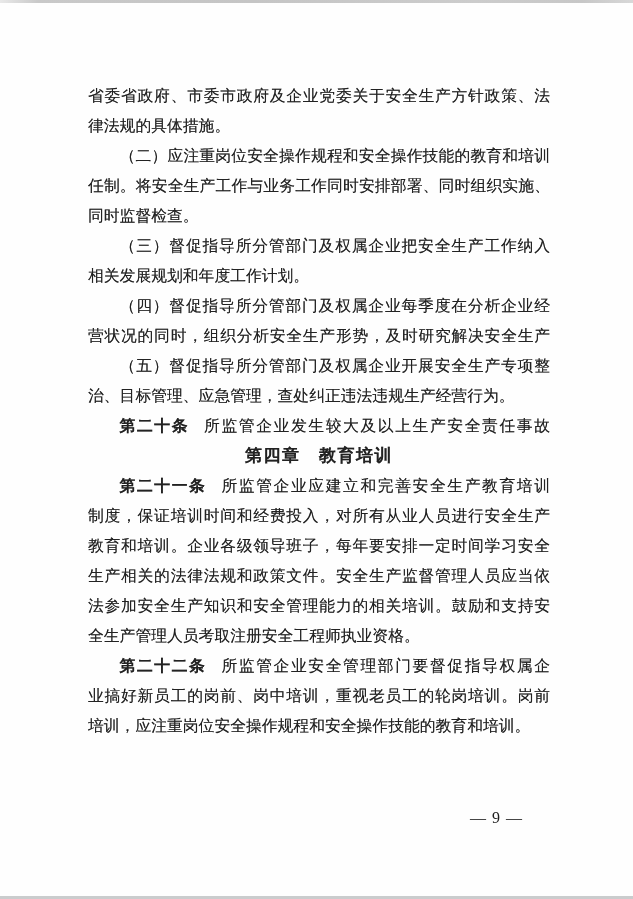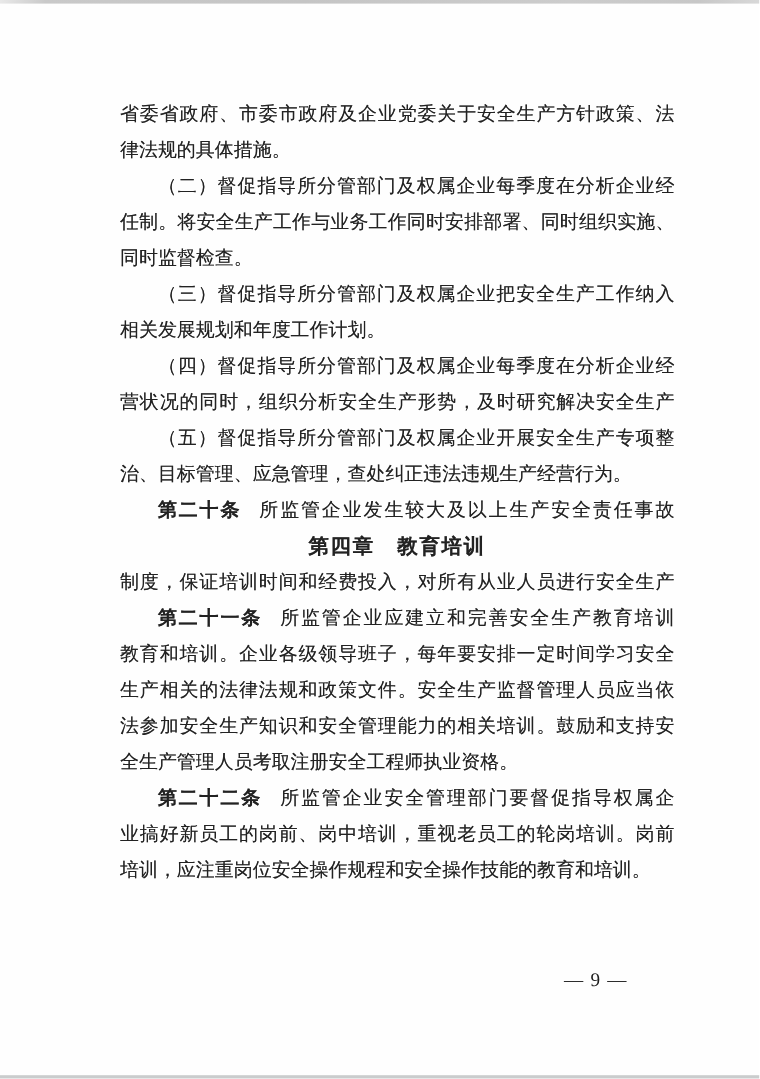--- a/index.html
+++ b/index.html
@@ -24,21 +24,21 @@
       #e9e9e9 0%, #c9c9c9 6%, #c5c5c5 40%, #cccccc 75%, #c7c7c7 92%, #d8d8d8 100%);
   }
   .scan-edge-bottom {
     position: absolute;
     bottom: 0; left: 0;
     width: 633px; height: 3px;
     background: #cacccd;
   }
   .textblock {
     position: absolute;
-    left: 100px;
+    left: 88px;
     top: 81px;
     width: 462px;
   }
   .line {
     height: 30px;
     line-height: 30px;
     font-size: 15.8px;
     text-align: justify;
     text-justify: inter-character;
     white-space: normal;
@@ -80,21 +80,21 @@
   <div class="scan-edge-top"></div>
 
   <div class="textblock">
       <div class="line fill">
       <span class="b"></span><span class="t">省委省政府、市委市政府及企业党委关于安全生产方针政策、法</span>
     </div>
       <div class="line end">
       <span class="b"></span><span class="t">律法规的具体措施。</span>
     </div>
       <div class="line fill indent">
-      <span class="b"></span><span class="t">（二）督促指导所分管部门及权属企业每季度在分析企业经</span>
+      <span class="b"></span><span class="t">（二）应注重岗位安全操作规程和安全操作技能的教育和培训</span>
     </div>
       <div class="line fill">
       <span class="b"></span><span class="t">任制。将安全生产工作与业务工作同时安排部署、同时组织实施、</span>
     </div>
       <div class="line end">
       <span class="b"></span><span class="t">同时监督检查。</span>
     </div>
       <div class="line fill indent">
       <span class="b"></span><span class="t">（三）督促指导所分管部门及权属企业把安全生产工作纳入</span>
     </div>
@@ -112,25 +112,25 @@
     </div>
       <div class="line end">
       <span class="b"></span><span class="t">治、目标管理、应急管理，查处纠正违法违规生产经营行为。</span>
     </div>
       <div class="line fill indent">
       <span class="b">第二十条</span><span class="t">所监管企业发生较大及以上生产安全责任事故</span>
     </div>
       <div class="line heading">
       <span class="b">第四章　教育培训</span><span class="t"></span>
     </div>
+      <div class="line fill indent">
+      <span class="b">第二十一条</span><span class="t">所监管企业应建立和完善安全生产教育培训</span>
+    </div>
       <div class="line fill">
       <span class="b"></span><span class="t">制度，保证培训时间和经费投入，对所有从业人员进行安全生产</span>
-    </div>
-      <div class="line fill indent">
-      <span class="b">第二十一条</span><span class="t">所监管企业应建立和完善安全生产教育培训</span>
     </div>
       <div class="line fill">
       <span class="b"></span><span class="t">教育和培训。企业各级领导班子，每年要安排一定时间学习安全</span>
     </div>
       <div class="line fill">
       <span class="b"></span><span class="t">生产相关的法律法规和政策文件。安全生产监督管理人员应当依</span>
     </div>
       <div class="line fill">
       <span class="b"></span><span class="t">法参加安全生产知识和安全管理能力的相关培训。鼓励和支持安</span>
     </div>

